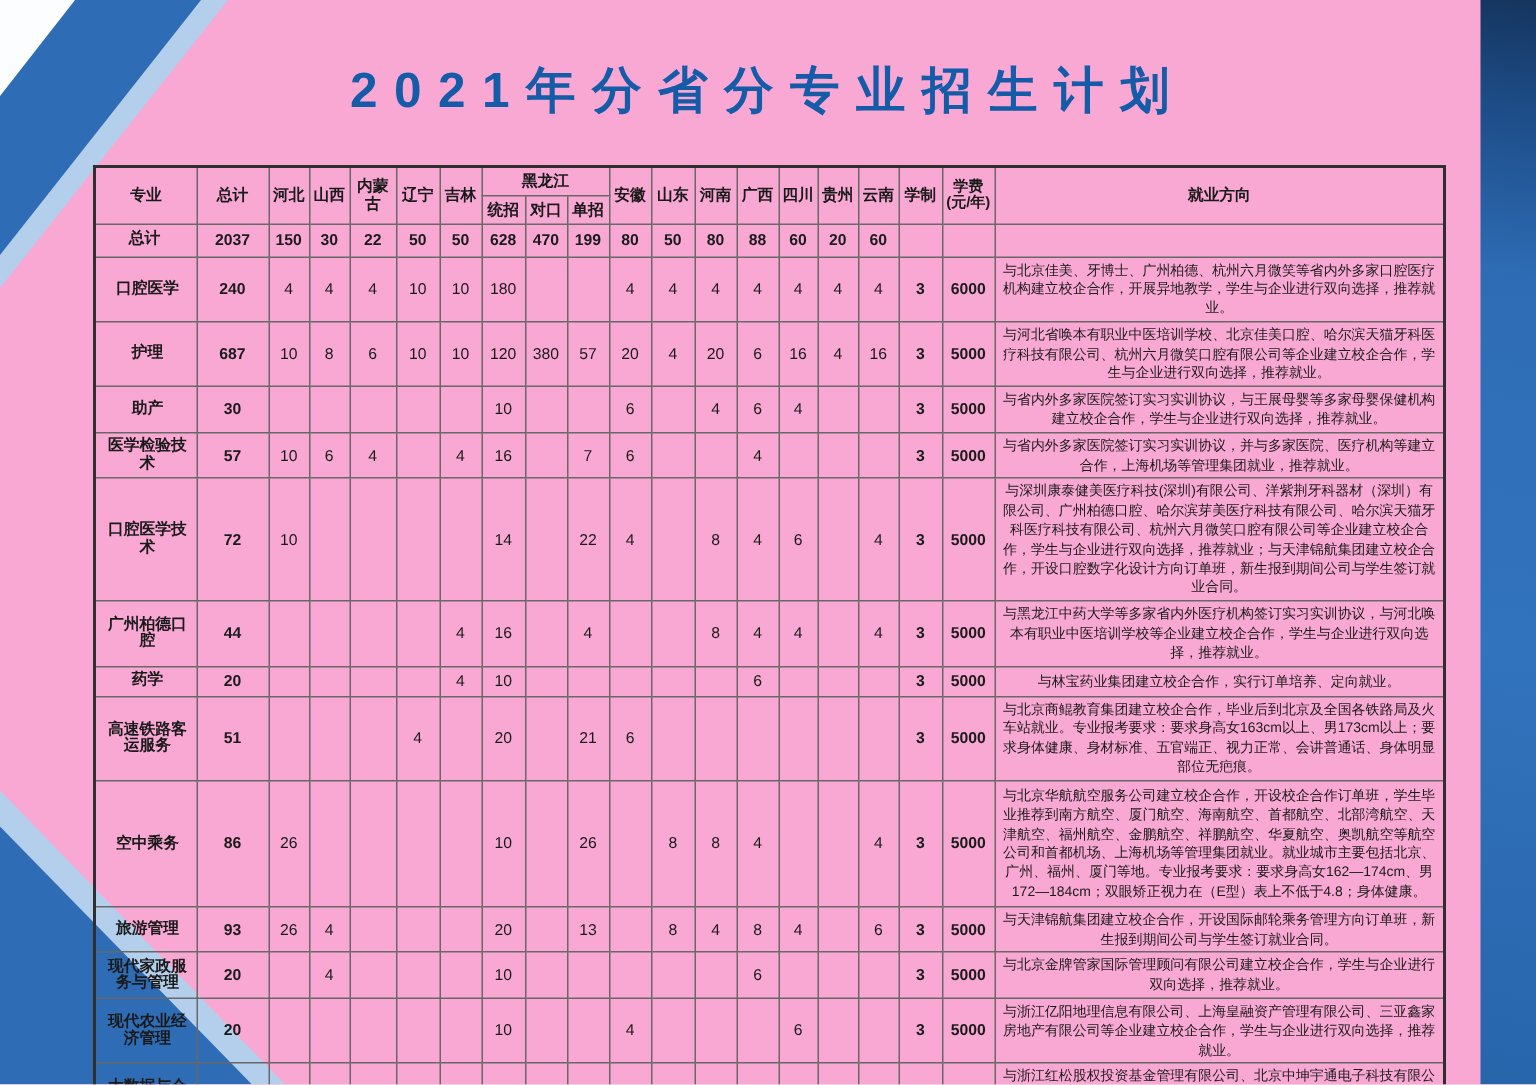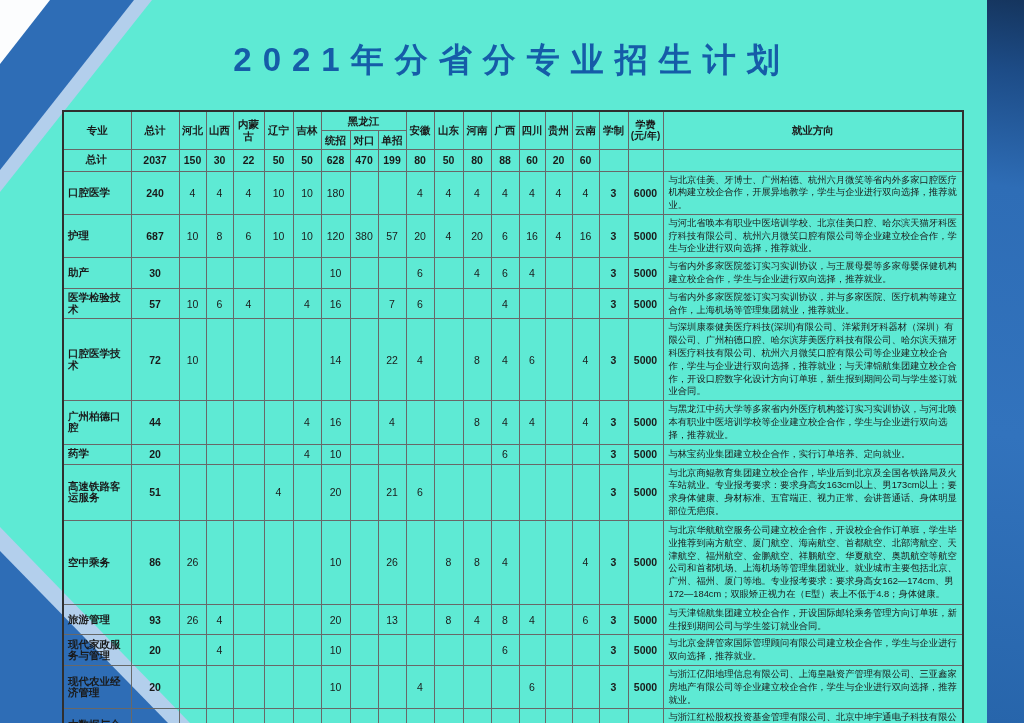--- a/index.html
+++ b/index.html
@@ -1,17 +1,17 @@
 <!DOCTYPE html>
 <html style="--title-blue: #155ca8; --deco-blue: #2e6db6; --deco-light: #b3cfec; --deco-navy: #15355e;"><head>
 <meta charset="utf-8">
 <style>
   html,body{margin:0;padding:0;background:#e8ebee;}
   .page{position:relative;width:1024px;height:723px;overflow:hidden;
-        background:#5eead4;font-family:"Liberation Sans","DejaVu Sans",sans-serif;color:#1a1a1a;}
+        background:#f9a8d4;font-family:"Liberation Sans","DejaVu Sans",sans-serif;color:#1a1a1a;}
 
   
   .deco{position:absolute;pointer-events:none;}
   .deco-tl-light{top:0;left:0;width:152px;height:192px;background:var(--deco-light,#b3cfec);
         clip-path:polygon(0 0,152px 0,0 192px);}
   .deco-tl{top:0;left:0;width:134px;height:170px;background:var(--deco-blue,#2e6db6);
         clip-path:polygon(0 0,134px 0,0 170px);}
   .deco-tl-tip{top:0;left:0;width:50px;height:64px;background:#fcfdfe;
         clip-path:polygon(0 0,50px 0,0 64px);}
   .deco-bl-light{bottom:0;left:0;width:190px;height:196px;background:var(--deco-light,#b3cfec);
@@ -24,23 +24,23 @@
 
   .title{position:absolute;left:62px;top:38px;width:900px;text-align:center;
          font-size:33px;font-weight:bold;letter-spacing:11px;color:var(--title-blue,#155ca8);}
 
   table.plan{position:absolute;left:62px;top:110px;width:900px;border-collapse:collapse;
              table-layout:fixed;border:2px solid #2f2f2f;}
   .plan th,.plan td{border:1px solid #686868;overflow:hidden;}
   .plan th{font-size:10.5px;font-weight:bold;text-align:center;padding:1px 0;line-height:12px;}
   .plan thead tr{height:19px;}
   .plan td{font-size:10.5px;text-align:center;vertical-align:middle;padding:0 1px;}
-  .plan td.major{text-align:left;padding:1px 2px 1px 4px;font-weight:bold;line-height:11.5px;}
+  .plan td.major{text-align:center;padding:1px 2px 1px 4px;font-weight:bold;line-height:11.5px;}
   .plan td.b,.plan span.b{font-weight:bold;margin-left:36px;}
-  .plan td.emp{text-align:left;font-size:9.3px;line-height:12.8px;padding:2px 5px;vertical-align:middle;}
+  .plan td.emp{text-align:center;font-size:9.3px;line-height:12.8px;padding:2px 5px;vertical-align:middle;}
   .plan tr.total-row td{font-weight:bold;}
   .plan tr.total-row td.major{text-align:center;padding-left:0;}
   .tuition-h{font-size:10px;line-height:11px;}
 </style>
 </head>
 <body>
 
 <div class="page">
 
   <div class="deco deco-tl-light"></div>

